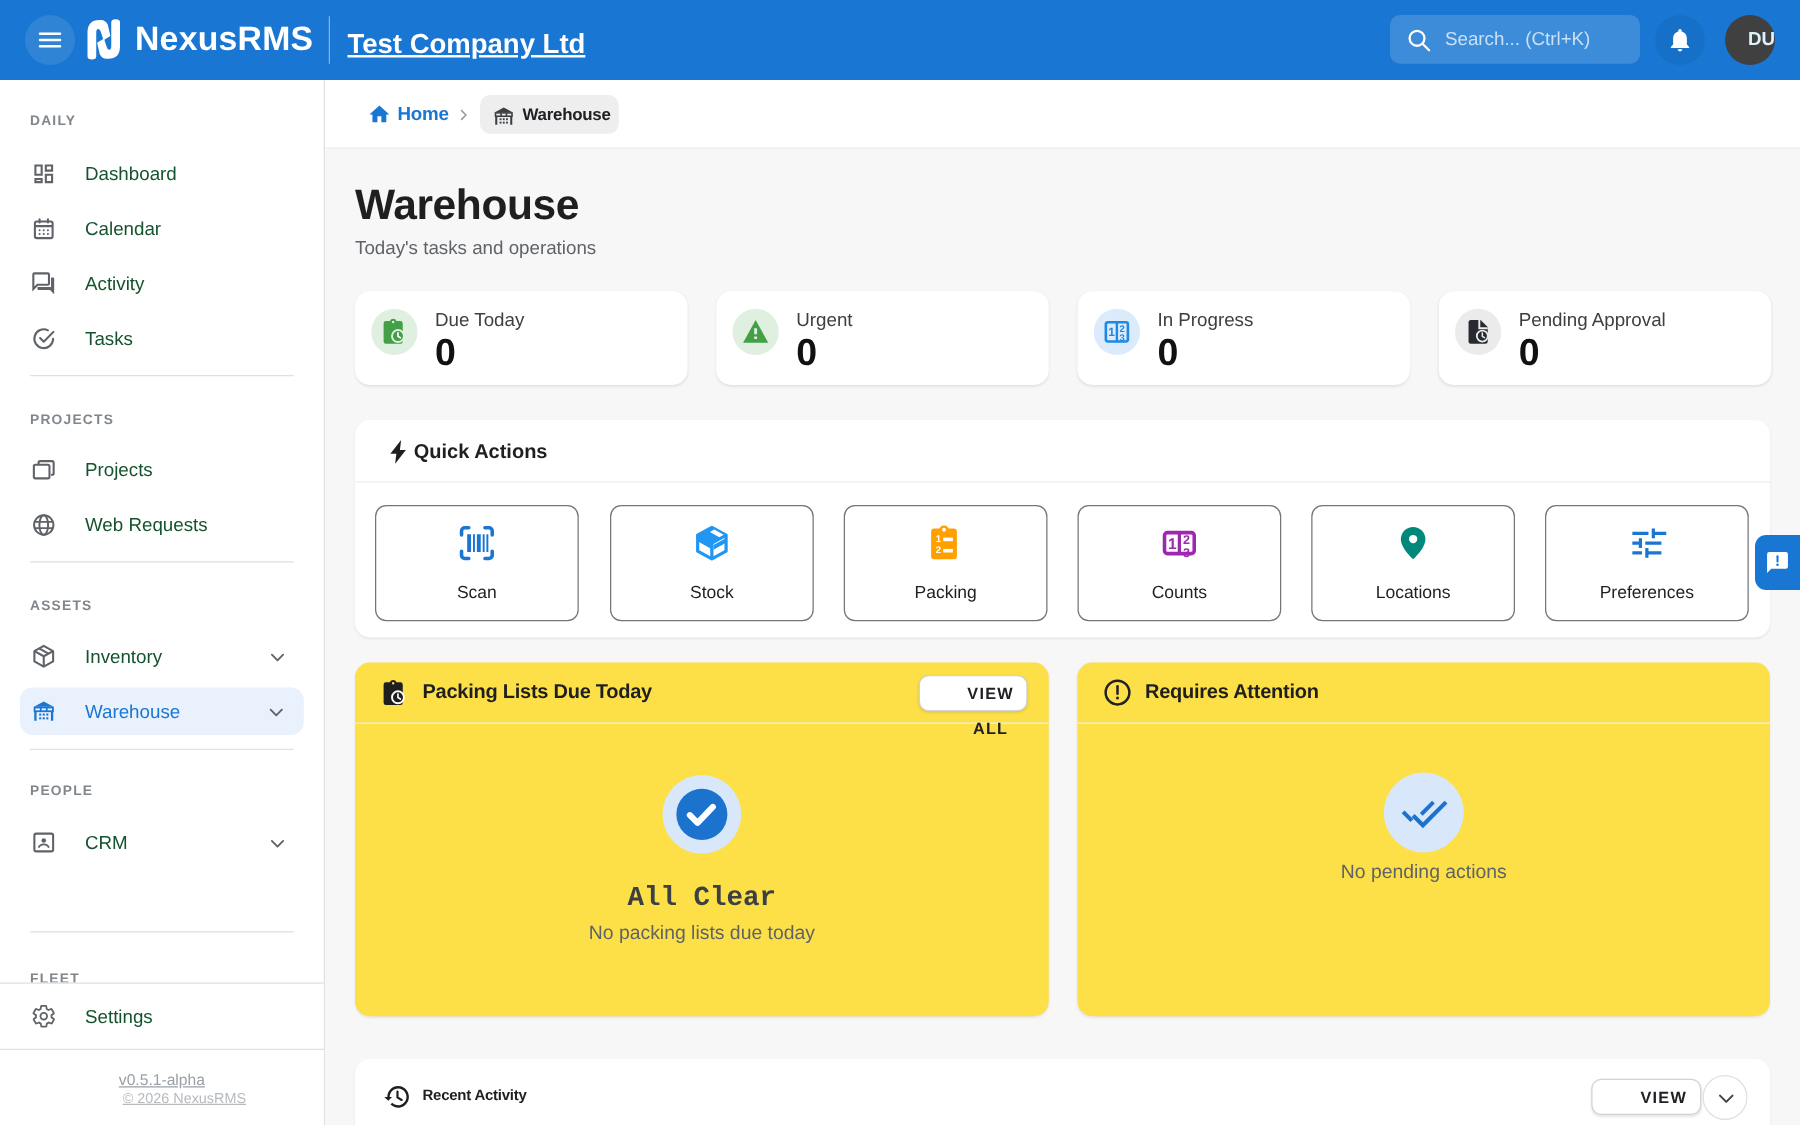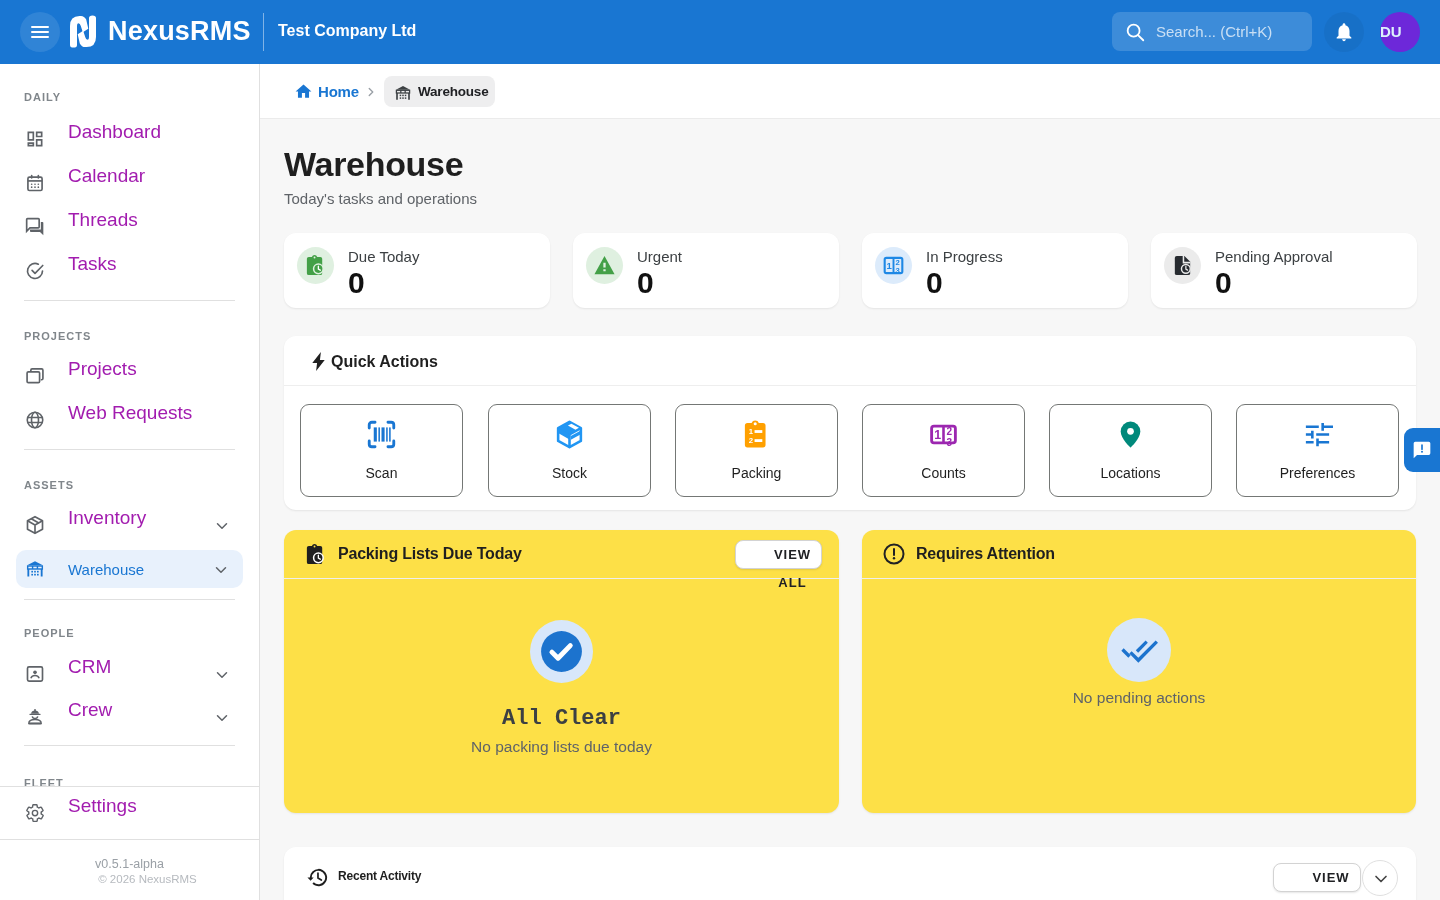--- a/index.html
+++ b/index.html
@@ -4,41 +4,41 @@
 <title>Warehouse</title>
 <style>
 * { margin:0; padding:0; box-sizing:border-box; }
 html,body { width:1440px; height:900px; overflow:hidden; font-family:"Liberation Sans", sans-serif; background:#F7F7F7; }
 .topbar { position:absolute; left:0; top:0; width:1440px; height:64px; background:#1976D2; z-index:30; }
 .hamb { position:absolute; left:20px; top:12px; width:40px; height:40px; border-radius:50%; background:rgba(255,255,255,0.10); }
 .hamb svg { position:absolute; left:8px; top:8px; }
 .logo { position:absolute; left:67px; top:15px; }
 .brand { position:absolute; left:108px; top:16px; color:#fff; font-size:27px; font-weight:700; letter-spacing:0.2px; }
 .topdiv { position:absolute; left:263px; top:13px; width:1px; height:38px; background:rgba(255,255,255,0.45); }
-.company { position:absolute; left:278px; top:22px; color:#fff; font-size:16px; font-weight:700; }
+.company { position:absolute; left:278px; top:22px; color:#fff; font-size:22px; font-weight:700;text-decoration:underline; }
 .search { position:absolute; left:1112px; top:12px; width:200px; height:39px; background:rgba(255,255,255,0.16); border-radius:8px; }
 .search svg { position:absolute; left:12px; top:9px; }
 .search .ph { position:absolute; left:44px; top:11px; font-size:15px; color:rgba(255,255,255,0.72); }
 .bellbtn { position:absolute; left:1324px; top:12px; width:40px; height:40px; border-radius:50%; background:rgba(0,0,0,0.05); }
 .bellbtn svg { position:absolute; left:9px; top:9px; }
-.avatar { position:absolute; left:1380px; top:12px; width:40px; height:40px; border-radius:50%; background:#6d28d9; color:#DDF1FC; font-size:15px; font-weight:700; text-align:left; line-height:40px; }
+.avatar { position:absolute; left:1380px; top:12px; width:40px; height:40px; border-radius:50%; background:#404040; color:#DDF1FC; font-size:15px; font-weight:700; text-align:right; line-height:40px; }
 
 .sidebar { position:absolute; left:0; top:64px; width:260px; height:836px; background:#fff; border-right:1px solid #E0E0E0; z-index:20; }
 .sb-sec { position:absolute; left:24px; font-size:11px; font-weight:700; color:#80868B; letter-spacing:1px; line-height:13px; }
 .sb-item { position:absolute; left:0; width:259px; height:44px; }
 .sb-item .ic { position:absolute; left:25px; top:12px; width:20px; height:20px; }
-.sb-item .tx { position:absolute; left:68px; top:4px; font-size:19px; font-weight:500; color:#a21caf; }
+.sb-item .tx { position:absolute; left:68px; top:14px; font-size:15px; font-weight:500; color:#14532d; }
 .sb-item .chev { position:absolute; right:28px; top:14px; }
 .sb-div { position:absolute; left:24px; width:211px; height:1px; background:#E0E0E0; }
 .sel-pill { position:absolute; left:16px; width:227px; height:38px; background:#E8F1FC; border-radius:10px; }
 .sel-pill .ic { position:absolute; left:9px; top:9px; width:20px; height:20px; }
 .sel-pill .tx { position:absolute; left:52px; top:11px; font-size:15px; font-weight:500; color:#1976D2; }
 .sel-pill .chev { position:absolute; right:13px; top:11px; }
 .sb-bottom { position:absolute; left:0; bottom:0; width:259px; height:114px; background:#fff; border-top:1px solid #E0E0E0; }
-.sb-ver { position:absolute; left:0; width:259px; text-align:center; color:#9AA0A6; }
+.sb-ver { position:absolute; left:0; width:259px; text-align:center; color:#9AA0A6;text-decoration:underline; }
 
 .crumbbar { position:absolute; left:260px; top:64px; width:1180px; height:55px; background:#fff; border-bottom:1px solid #EBEBEB; z-index:5; }
 .crumb-home { position:absolute; left:294px; top:82px; display:flex; align-items:center; z-index:6; }
 .crumb-home .tx { color:#1976D2; font-size:15px; font-weight:700; margin-left:5px; letter-spacing:-0.2px; }
 .crumb-sep { position:absolute; left:364px; top:85px; z-index:6; }
 .crumb-chip { position:absolute; left:384px; top:76px; width:111px; height:31px; background:#EEEEEF; border-radius:8px; display:flex; align-items:center; padding:0 10px; z-index:6; overflow:hidden; }
 .crumb-chip .tx { color:#202124; font-size:13.5px; font-weight:700; margin-left:6px; letter-spacing:-0.2px; white-space:nowrap; }
 .h1 { position:absolute; left:284px; top:145px; font-size:34px; font-weight:700; color:#1F1F1F; letter-spacing:-0.3px; }
 .subtitle { position:absolute; left:284px; top:190px; font-size:15px; color:#5F6368; }
 
@@ -128,21 +128,21 @@
             <circle cx="16" cy="17" r="1"></circle>
           </g>
         </svg></span>
       <span class="tx">Calendar</span>
     </div>
   <div class="sb-item" style="top:141px">
       <span class="ic" id="i-thr"><svg width="20" height="20" viewBox="0 0 24 24">
           <path d="M21 6h-2v9H6v2c0 .55.45 1 1 1h11l4 4V7c0-.55-.45-1-1-1z" fill="#5F6368"></path>
           <path d="M16 2H3c-.55 0-1 .45-1 1v14l4-4h10c.55 0 1-.45 1-1V3c0-.55-.45-1-1-1z" fill="none" stroke="#5F6368" stroke-width="2"></path>
         </svg></span>
-      <span class="tx">Threads</span>
+      <span class="tx">Activity</span>
     </div>
   <div class="sb-item" style="top:185px">
       <span class="ic" id="i-task"><svg width="20" height="20" viewBox="0 0 24 24">
           <path d="M21.3 5.4 l-9.3 9.4 -3.5-3.5" fill="none" stroke="#5F6368" stroke-width="2" stroke-linecap="round" stroke-linejoin="round"></path>
           <path d="M21 12a9 9 0 1 1-5-8.1" fill="none" stroke="#5F6368" stroke-width="2" stroke-linecap="round"></path>
         </svg></span>
       <span class="tx">Tasks</span>
     </div>
   <div class="sb-div" style="top:236px"></div>
   <div class="sb-sec" style="top:266px">PROJECTS</div>
@@ -196,34 +196,20 @@
     </div>
   <div class="sb-div" style="top:535px"></div>
   <div class="sb-sec" style="top:563px">PEOPLE</div>
   <div class="sb-item" style="top:588px">
       <span class="ic" id="i-crm"><svg width="20" height="20" viewBox="0 0 24 24">
           <rect x="3" y="3.5" width="18" height="17" rx="1.8" fill="none" stroke="#5F6368" stroke-width="2"></rect>
           <circle cx="12" cy="10" r="2.2" fill="#5F6368"></circle>
           <path d="M7 17c1-2.4 3-3.2 5-3.2s4 .8 5 3.2" fill="none" stroke="#5F6368" stroke-width="1.8"></path>
         </svg></span>
       <span class="tx">CRM</span>
-      <span class="chev"><svg width="18" height="18" viewBox="0 0 24 24">
-          <path d="M6 9l6 6 6-6" fill="none" stroke="#5F6368" stroke-width="2" stroke-linecap="round" stroke-linejoin="round"></path>
-        </svg></span>
-    </div>
-  <div class="sb-item" style="top:631px">
-      <span class="ic" id="i-crew"><svg width="20" height="20" viewBox="0 0 24 24">
-          <rect x="11" y="2.6" width="2" height="2.2" fill="#5F6368"></rect>
-          <path d="M7.2 8.2 a4.9 4.9 0 0 1 9.6 0 z" fill="#5F6368"></path>
-          <path d="M6 8.8 h12" stroke="#5F6368" stroke-width="1.6" stroke-linecap="round"></path>
-          <path d="M8.7 11.2 a3.4 3.4 0 0 0 6.6 0" fill="none" stroke="#5F6368" stroke-width="1.8"></path>
-          <path d="M4.6 19.4 c0-3.1 3.5-4.5 7.4-4.5 s7.4 1.4 7.4 4.5 v0.4 h-14.8 z" fill="none" stroke="#5F6368" stroke-width="1.8"></path>
-          <path d="M5 19.8 h14" stroke="#5F6368" stroke-width="2.2"></path>
-        </svg></span>
-      <span class="tx">Crew</span>
       <span class="chev"><svg width="18" height="18" viewBox="0 0 24 24">
           <path d="M6 9l6 6 6-6" fill="none" stroke="#5F6368" stroke-width="2" stroke-linecap="round" stroke-linejoin="round"></path>
         </svg></span>
     </div>
   <div class="sb-div" style="top:681px"></div>
   <div class="sb-sec" style="top:713px">FLEET</div>
   <div class="sb-bottom">
     <div class="sb-item" style="top:4px">
         <span class="ic" id="i-set"><svg width="20" height="20" viewBox="0 0 24 24">
             <path d="M19.4 13c.04-.33.06-.66.06-1s-.02-.67-.06-1l2.1-1.65a.5.5 0 0 0 .12-.64l-2-3.46a.5.5 0 0 0-.6-.22l-2.5 1a7.3 7.3 0 0 0-1.7-1l-.4-2.6a.5.5 0 0 0-.5-.43h-4a.5.5 0 0 0-.5.43l-.4 2.6a7.3 7.3 0 0 0-1.7 1l-2.5-1a.5.5 0 0 0-.6.22l-2 3.46a.5.5 0 0 0 .12.64L4.6 11c-.04.33-.06.66-.06 1s.02.67.06 1l-2.1 1.65a.5.5 0 0 0-.12.64l2 3.46c.13.22.39.31.6.22l2.5-1a7.3 7.3 0 0 0 1.7 1l.4 2.6c.04.25.25.43.5.43h4c.25 0 .46-.18.5-.43l.4-2.6a7.3 7.3 0 0 0 1.7-1l2.5 1c.21.09.47 0 .6-.22l2-3.46a.5.5 0 0 0-.12-.64L19.4 13z" fill="none" stroke="#5F6368" stroke-width="1.7"></path>

